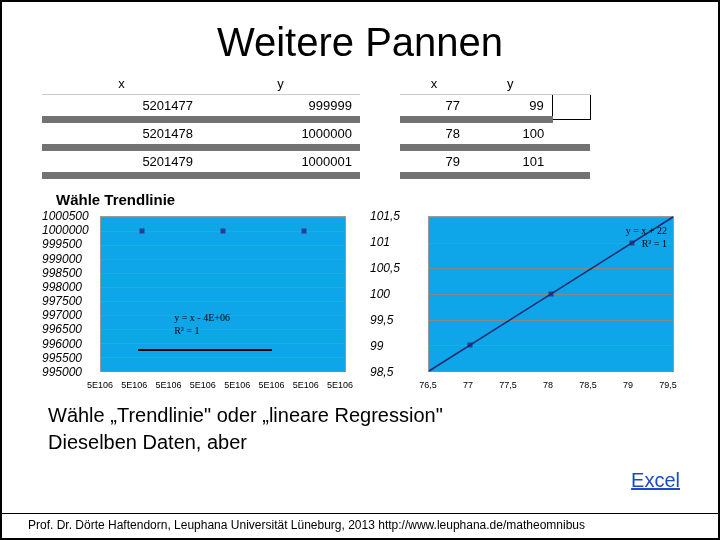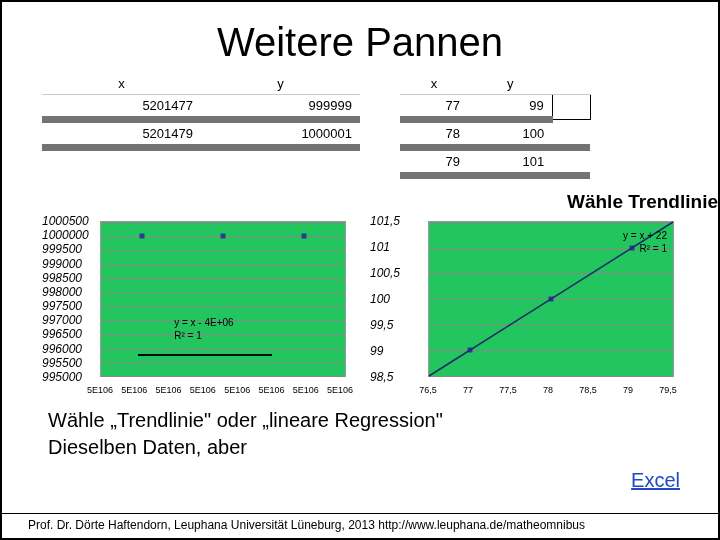--- a/index.html
+++ b/index.html
@@ -17,32 +17,32 @@
   .tables {
     display: flex; gap: 0; padding: 0 40px 6px 40px;
   }
   .tbl { flex: 1; }
   .tbl table { border-collapse: collapse; width: 100%; font-size: 13px; }
   .tbl th { font-weight: 400; padding: 3px 8px; text-align: center; border-bottom: 1px solid #ccc; }
   .tbl td { padding: 3px 8px; text-align: right; border-bottom: 7px solid #737373; }
   .tbl-right table { margin-left: 40px; width: 60%; }
   .tbl-right td.sel { border: 1.5px solid #000; }
   .subhead {
-    font-weight: 700; font-size: 19px; padding: 6px 0 4px 40px; text-align: right;
+    font-weight: 700; font-size: 15px; padding: 6px 0 4px 54px;
   }
   .charts {
     display: flex; gap: 20px; padding: 0 40px;
   }
   .chart {
     flex: 1; height: 180px; position: relative;
     font-size: 10px;
   }
   .plot {
     position: absolute; left: 58px; top: 4px; right: 4px; bottom: 20px;
-    background: #22c55e; border: 1px solid #999;
+    background: #0ea5e9; border: 1px solid #999; font-family: Liberation Serif, serif;
   }
   .gridline { position: absolute; left:0; right:0; height:1px; background:#888; }
   .ytick { position: absolute; left: 0; width: 54px; font-size: 12px; transform: translateY(-50%); font-style: italic; }
   .xtick { position: absolute; bottom: 2px; font-size: 9px; transform: translateX(-50%); }
   .pt { position: absolute; width: 5px; height: 5px; background: #2a3d8f; transform: translate(-50%,-50%); }
   .eq { position: absolute; font-size: 10px; line-height: 1.25; }
   .line { position: absolute; height: 1.5px; background: #000; transform-origin: left center; }
   .lineplot { position:absolute; overflow:visible; left:0; top:0; width:100%; height:100%; }
 
   .bodytext { padding: 10px 40px 0 46px; font-size: 20px; line-height: 1.35; }
@@ -62,20 +62,24 @@
   <div class="tbl">
     <table>
       <tbody>
           <tr>
         <th>x</th>
         <th>y</th>
       </tr>
       <tr>
             <td>5201477</td>
             <td>999999</td>
+          </tr>
+      <tr>
+            <td>5201478</td>
+            <td>1000000</td>
           </tr>
       <tr>
             <td>5201479</td>
             <td>1000001</td>
           </tr>
     </tbody>
       </table>
   </div>
   <div class="tbl tbl-right">
     <table>

